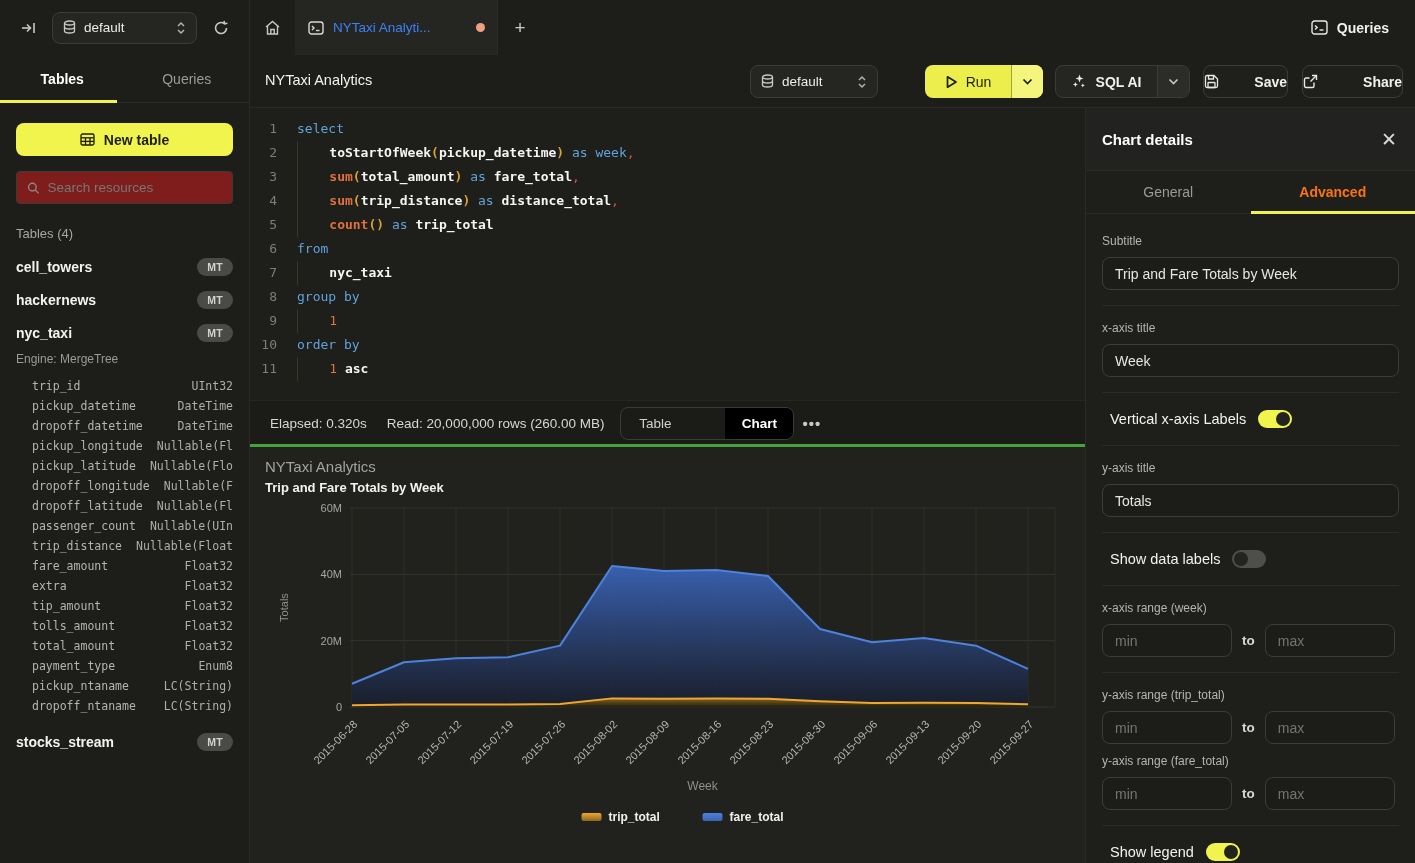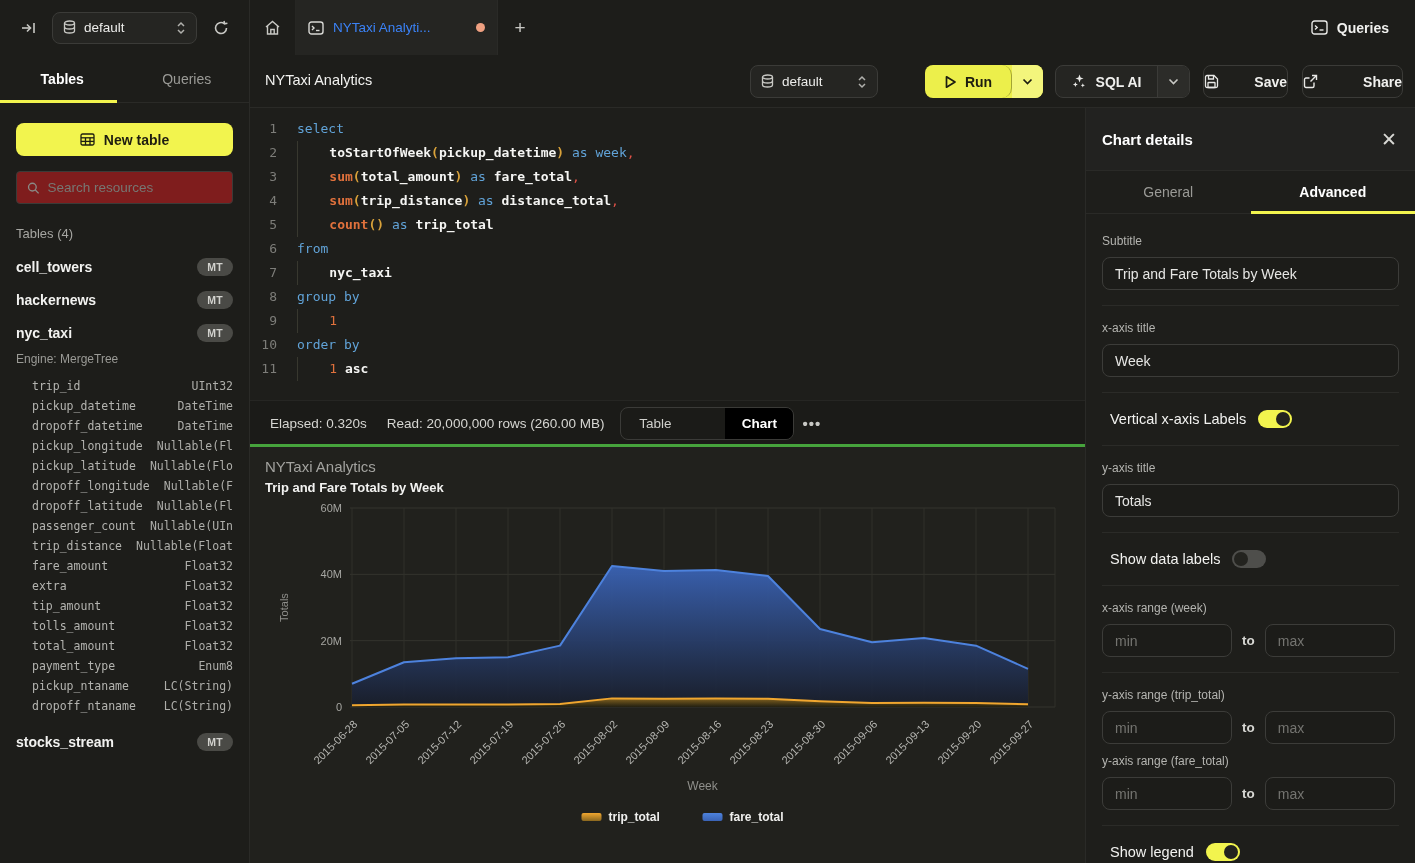--- a/index.html
+++ b/index.html
@@ -20,21 +20,21 @@
   #new-tab-btn { width:44px; display:flex; align-items:center; justify-content:center; font-size:19px; color:#c8c8c4; }
   #topbar-right { margin-left:auto; display:flex; align-items:center; padding-right:26px; }
   #queries-btn { display:flex; align-items:center; gap:9px; font-size:14px; font-weight:700; color:#f0f0ee; cursor:pointer; }
 
   
   #toolbar { position:absolute; left:250px; top:55px; width:1165px; height:53px; background:#1d1d1a; border-bottom:1px solid #2a2a27; }
   #toolbar .title { position:absolute; left:15px; top:17px; font-size:14.5px; color:#f2f2f0; }
   .tb-abs { position:absolute; top:10px; height:33px; }
   #tb-db { left:500px; width:128px; }
   #run-btn { left:675px; width:118px; display:flex; background:#ecef4b; border-radius:8px; overflow:hidden; cursor:pointer; }
-  #run-btn .run-main { flex:1; display:flex; align-items:center; justify-content:center; gap:8px; color:#1d1d10; font-size:14px; font-weight:700; border-right:1px solid rgba(30,30,10,0.35);border-radius:10px; }
+  #run-btn .run-main { flex:1; display:flex; align-items:center; justify-content:center; gap:8px; color:#1d1d10; font-size:14px; font-weight:400; border-right:1px solid rgba(30,30,10,0.35); }
   #run-btn .run-caret { width:31px; display:flex; align-items:center; justify-content:center; background:#f3f57c; }
   #sqlai-btn { left:805px; width:135px; display:flex; background:#252522; border:1px solid #3b3b38; border-radius:8px; overflow:hidden; cursor:pointer; }
   #sqlai-btn .main { flex:1; display:flex; align-items:center; justify-content:center; gap:9px; font-size:14px; font-weight:700; color:#f0f0ee; border-right:1px solid #3b3b38; }
   #sqlai-btn .caret { width:31px; display:flex; align-items:center; justify-content:center; background:#2c2c29; }
   .ghost-btn { display:flex; align-items:center; justify-content:space-between; gap:9px; background:#1f1f1c; border:1px solid #3b3b38; border-radius:8px; font-size:14px; font-weight:700; color:#f0f0ee; cursor:pointer; }
   #save-btn { left:953px; width:85px; }
   #share-btn { left:1052px; width:101px; }
 
   
   #sidebar { position:absolute; left:0; top:55px; width:250px; height:808px; background:#1d1d1a; border-right:1px solid #2a2a27; }
@@ -83,21 +83,21 @@
   #chart-subtitle { position:absolute; left:15px; top:33px; font-size:13px; font-weight:700; color:#f2f2f0; }
   #chart-svg { position:absolute; left:0; top:0; }
 
   
   #right-panel { position:absolute; left:1085px; top:108px; width:330px; height:755px; background:#1e1e1b; border-left:1px solid #2a2a27; }
   #rp-header { height:63px; background:#222220; display:flex; align-items:center; justify-content:space-between; padding:0 18px 0 16px; border-bottom:1px solid #2a2a27; }
   #rp-header .rp-title { font-size:15px; font-weight:700; color:#ffffff; }
   #rp-close { font-size:19px; color:#d8d8d4; cursor:pointer; line-height:1; }
   #rp-tabs { display:flex; height:43px; border-bottom:1px solid #2a2a27; }
   .rp-tab { flex:1; display:flex; align-items:center; justify-content:center; font-size:14px; color:#9a9a96; cursor:pointer; position:relative; }
-  .rp-tab.active { color:#ffffff; font-weight:700; }
+  .rp-tab.active { color:#f97316; font-weight:700; }
   .rp-tab.active::after { content:""; position:absolute; left:0; right:0; bottom:-1px; height:3px; background:#f2f44e; }
   #rp-body { padding:20px 16px 0 16px; }
   .field-label { font-size:12px; color:#b4b4b0; margin-bottom:9px; }
   .text-input { width:100%; height:33px; background:#1c1c19; border:1px solid #3c3c39; border-radius:8px; color:#e6e6e4; font-size:14px; padding:0 12px; outline:none; font-family:"Liberation Sans", sans-serif; }
   .text-input::placeholder { color:#747470; }
   .divider { height:1px; background:#2b2b28; margin:15px 0; }
   .toggle-row { display:flex; align-items:center; gap:12px; height:22px; }
   .toggle-row .t-label { font-size:14.5px; color:#f2f2f0;margin-left:8px; }
   .toggle { width:34px; height:18px; border-radius:9px; position:relative; cursor:pointer; flex:none; }
   .toggle.on { background:#f2f44e; }

